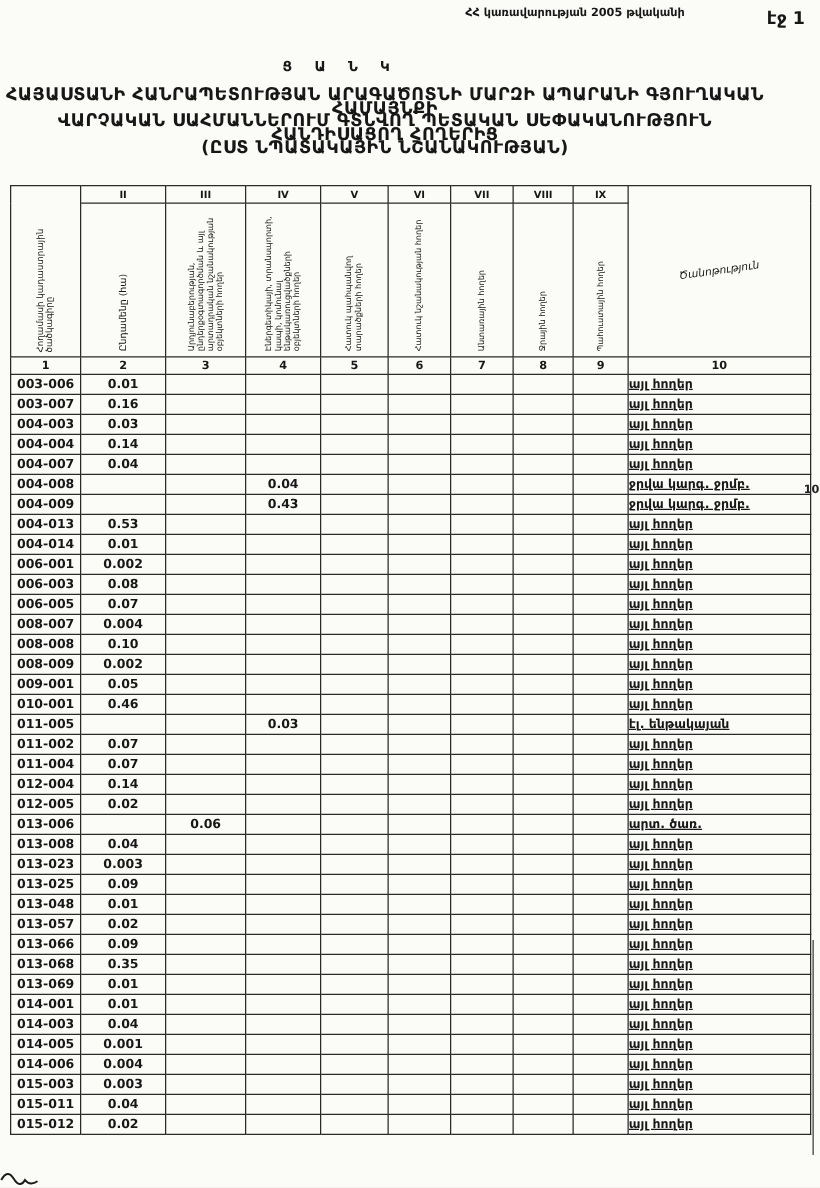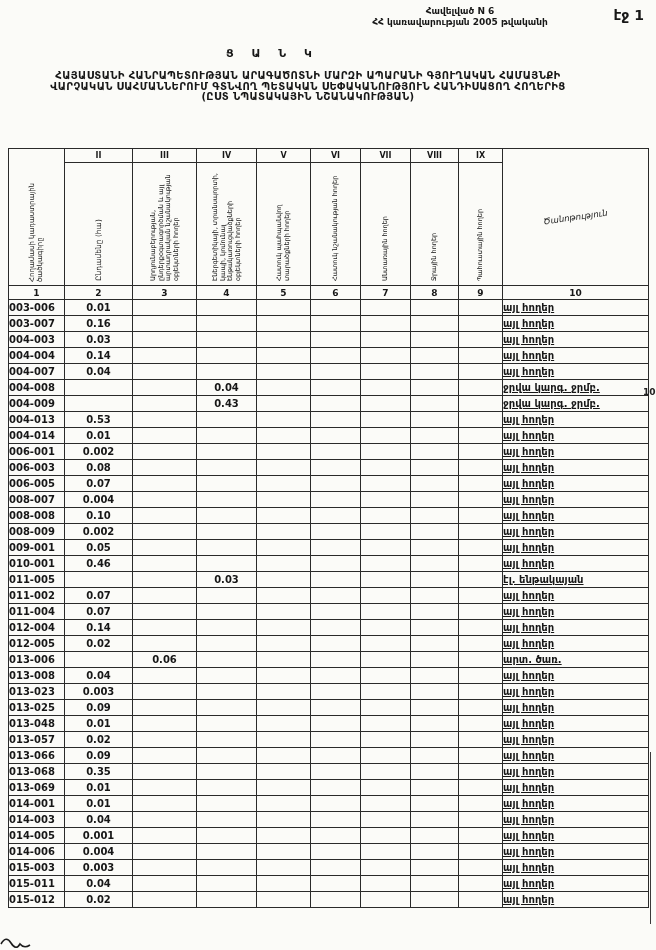--- a/index.html
+++ b/index.html
@@ -25,21 +25,21 @@
   .annex-block {
     position: absolute; top: 6px; left: 300px; width: 320px;
     text-align: center; font-size: 9px; font-weight: bold; line-height: 11px;
   }
   .list-heading {
     position: absolute; top: 47px; left: 0; width: 545px;
     text-align: center; font-size: 11px; font-weight: bold; letter-spacing: 7px;
   }
   .subtitle-block {
     position: absolute; top: 71px; left: 0; width: 616px;
-    text-align: center; font-size: 10px; font-weight: bold;
+    text-align: center; font-size: 14px; font-weight: bold;
     line-height: 10.5px; letter-spacing: 0.4px;
   }
 
   
   table.main {
     position: absolute; top: 148px; left: 8px;
     border-collapse: collapse; table-layout: fixed;
   }
   table.main th, table.main td {
     border: 1px solid #2a2a2a; padding: 0; overflow: hidden;
@@ -58,21 +58,21 @@
   }
   .vert-c1 { height: 132px; max-height: 132px; font-size: 7px; }
   .vert-c2 { font-size: 7.5px; }
   .slant {
     display: inline-block;
     transform: rotate(-8deg);
     font-size: 8.5px; font-weight: normal; font-style: italic;
   }
 
   tbody td { height: 16px; font-size: 10px; padding: 0 2px; }
-  td.c-code { text-align: left; font-weight: bold; padding-left: 1px; }
+  td.c-code { text-align: center; font-weight: bold; padding-left: 1px; }
   td.c-num  { text-align: center; font-weight: bold; }
   td.c-note {
     text-align: left; font-weight: bold;
     text-decoration: underline; text-underline-offset: 1px;
   }
 
   
   .margin-note {
     position: absolute; left: 643px; top: 387px;
     font-size: 9px; font-weight: bold; color: #222;
@@ -86,21 +86,20 @@
   }
 </style>
 </head>
 <body>
 
 <div class="page">
 
   <div class="page-label">էջ 1</div>
 
   <div class="annex-block">
-    <div>Հավելված N 6</div>
     <div>ՀՀ կառավարության 2005 թվականի</div>
   </div>
 
   <div class="list-heading">Ց Ա Ն Կ</div>
 
   <div class="subtitle-block">
     <div>ՀԱՅԱՍՏԱՆԻ ՀԱՆՐԱՊԵՏՈՒԹՅԱՆ ԱՐԱԳԱԾՈՏՆԻ ՄԱՐԶԻ ԱՊԱՐԱՆԻ ԳՅՈՒՂԱԿԱՆ ՀԱՄԱՅՆՔԻ</div>
     <div>ՎԱՐՉԱԿԱՆ ՍԱՀՄԱՆՆԵՐՈՒՄ ԳՏՆՎՈՂ ՊԵՏԱԿԱՆ ՍԵՓԱԿԱՆՈՒԹՅՈՒՆ ՀԱՆԴԻՍԱՑՈՂ ՀՈՂԵՐԻՑ</div>
     <div>(ԸՍՏ ՆՊԱՏԱԿԱՅԻՆ ՆՇԱՆԱԿՈՒԹՅԱՆ)</div>
   </div>

